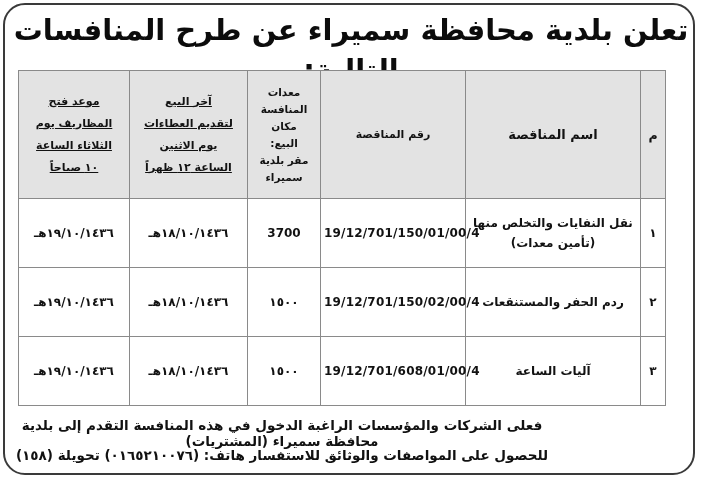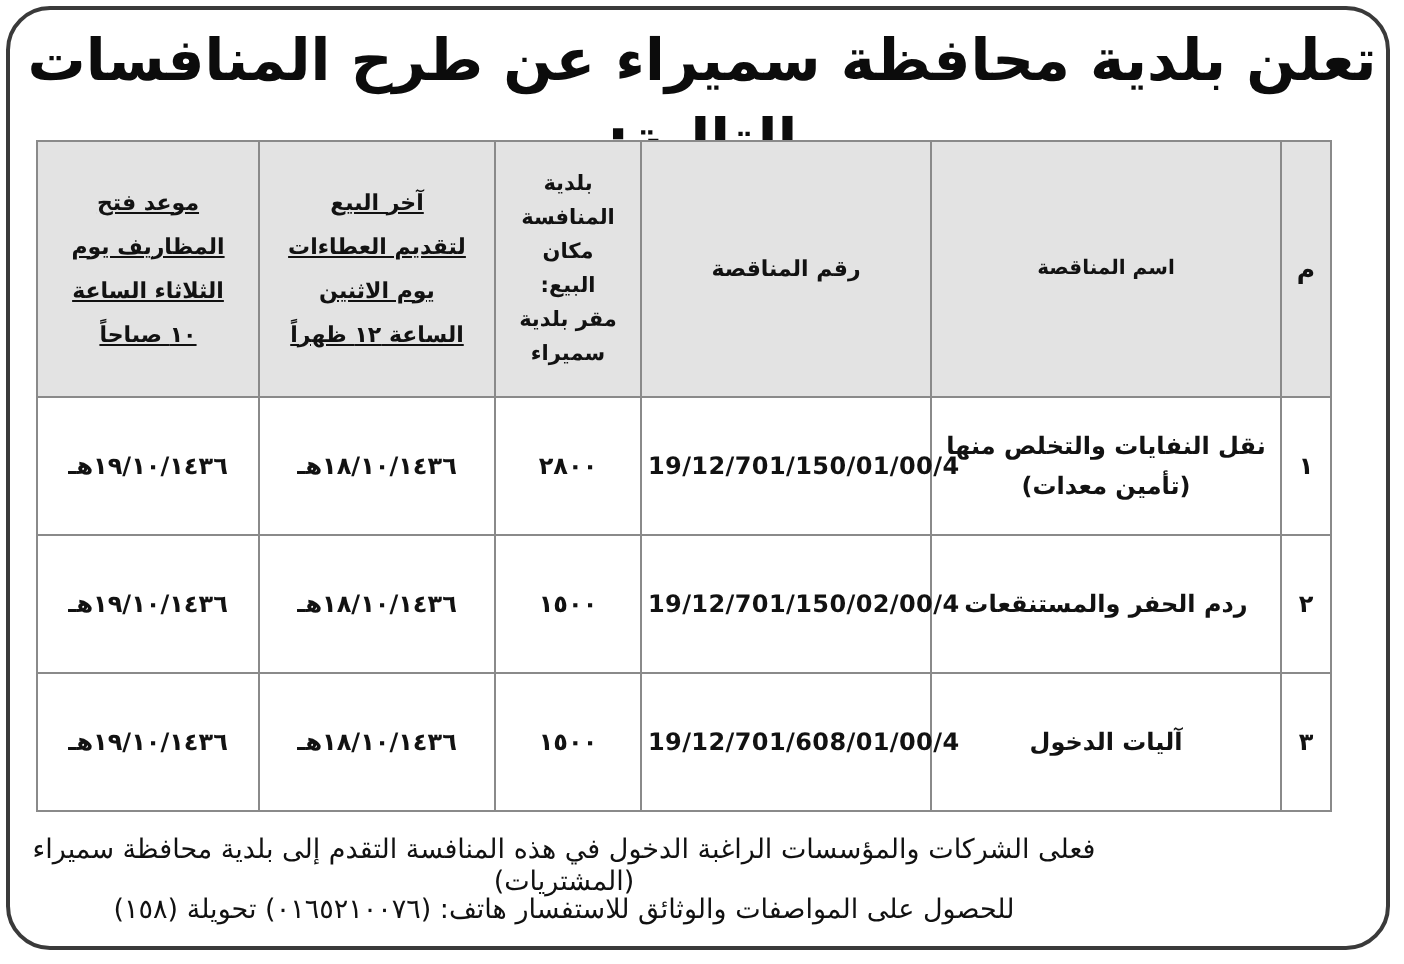--- a/index.html
+++ b/index.html
@@ -86,21 +86,21 @@
       font-size: 11.5px;
     }
     td.ref { direction: ltr; letter-spacing: 0.2px; margin-left: 14px; }
     td.date, td.value { direction: rtl; }
     .footer {
       position: absolute;
       left: 0;
       width: 564px;
       text-align: center;
       direction: rtl;
-      font-weight: normal;
+      font-weight: bold;
       font-size: 13.5px;
       color: #111111;
     }
     .footer.l1 { top: 417px; }
     .footer.l2 { top: 447px; }
     .col-idx { width: 25px; }
     .col-name { width: 175px; }
     .col-ref { width: 145px; }
     .col-val { width: 73px; }
     .col-deadline { width: 118px; }
@@ -119,24 +119,24 @@
       <col class="col-idx">
       <col class="col-name">
       <col class="col-ref">
       <col class="col-val">
       <col class="col-deadline">
       <col class="col-open">
     </colgroup>
     <thead>
       <tr>
         <th>م</th>
-        <th style="font-size:10px;">اسم المناقصة</th>
+        <th style="font-size:13px;">اسم المناقصة</th>
         <th style="font-size:11px;">رقم المناقصة</th>
         <th class="small-head">
-          <div>بلدية</div>
+          <div>معدات</div>
           <div>المنافسة</div>
           <div>مكان</div>
           <div>البيع:</div>
           <div>مقر بلدية</div>
           <div>سميراء</div>
         </th>
         <th class="med-head">
           <div>آخر البيع</div>
           <div>لتقديم العطاءات</div>
           <div>يوم الاثنين</div>
@@ -151,38 +151,38 @@
       </tr>
     </thead>
     <tbody>
       <tr>
         <td class="num">١</td>
         <td>
           <div>نقل النفايات والتخلص منها</div>
           <div>(تأمين معدات)</div>
         </td>
         <td class="ref">19/12/701/150/01/00/4</td>
-        <td class="value">٢٨٠٠</td>
+        <td class="value">3700</td>
         <td class="date">١٨/١٠/١٤٣٦هـ</td>
         <td class="date">١٩/١٠/١٤٣٦هـ</td>
       </tr>
       <tr>
         <td class="num">٢</td>
         <td>
           <div>ردم الحفر والمستنقعات</div>
         </td>
         <td class="ref">19/12/701/150/02/00/4</td>
         <td class="value">١٥٠٠</td>
         <td class="date">١٨/١٠/١٤٣٦هـ</td>
         <td class="date">١٩/١٠/١٤٣٦هـ</td>
       </tr>
       <tr>
         <td class="num">٣</td>
         <td>
-          <div>آليات الدخول</div>
+          <div>آليات الساعة</div>
         </td>
         <td class="ref">19/12/701/608/01/00/4</td>
         <td class="value">١٥٠٠</td>
         <td class="date">١٨/١٠/١٤٣٦هـ</td>
         <td class="date">١٩/١٠/١٤٣٦هـ</td>
       </tr>
     </tbody>
   </table>
 </div>
 

